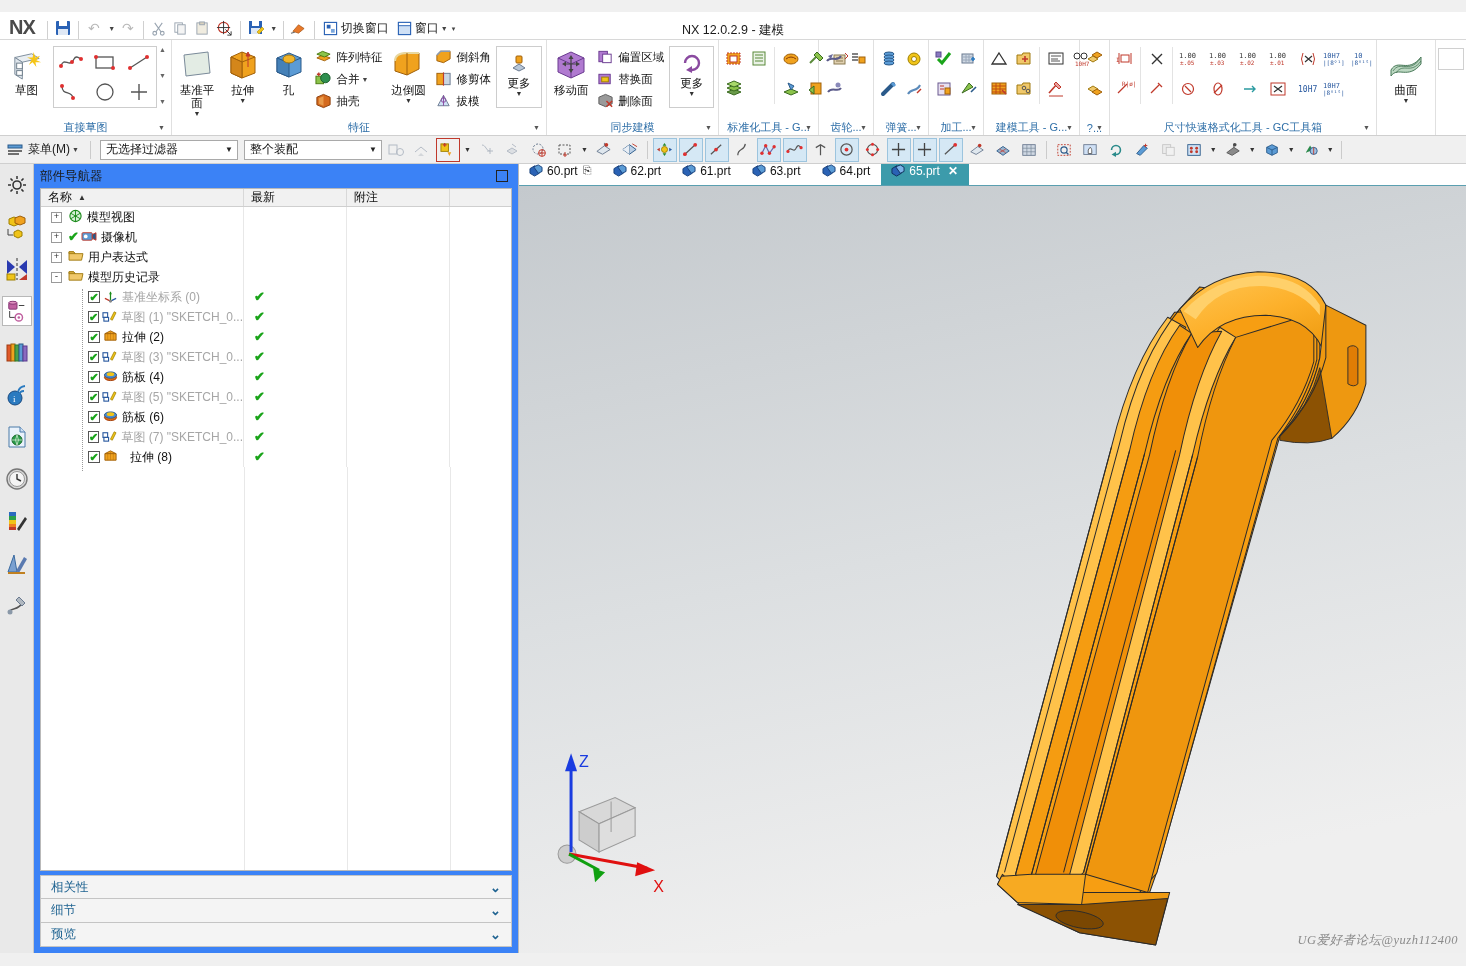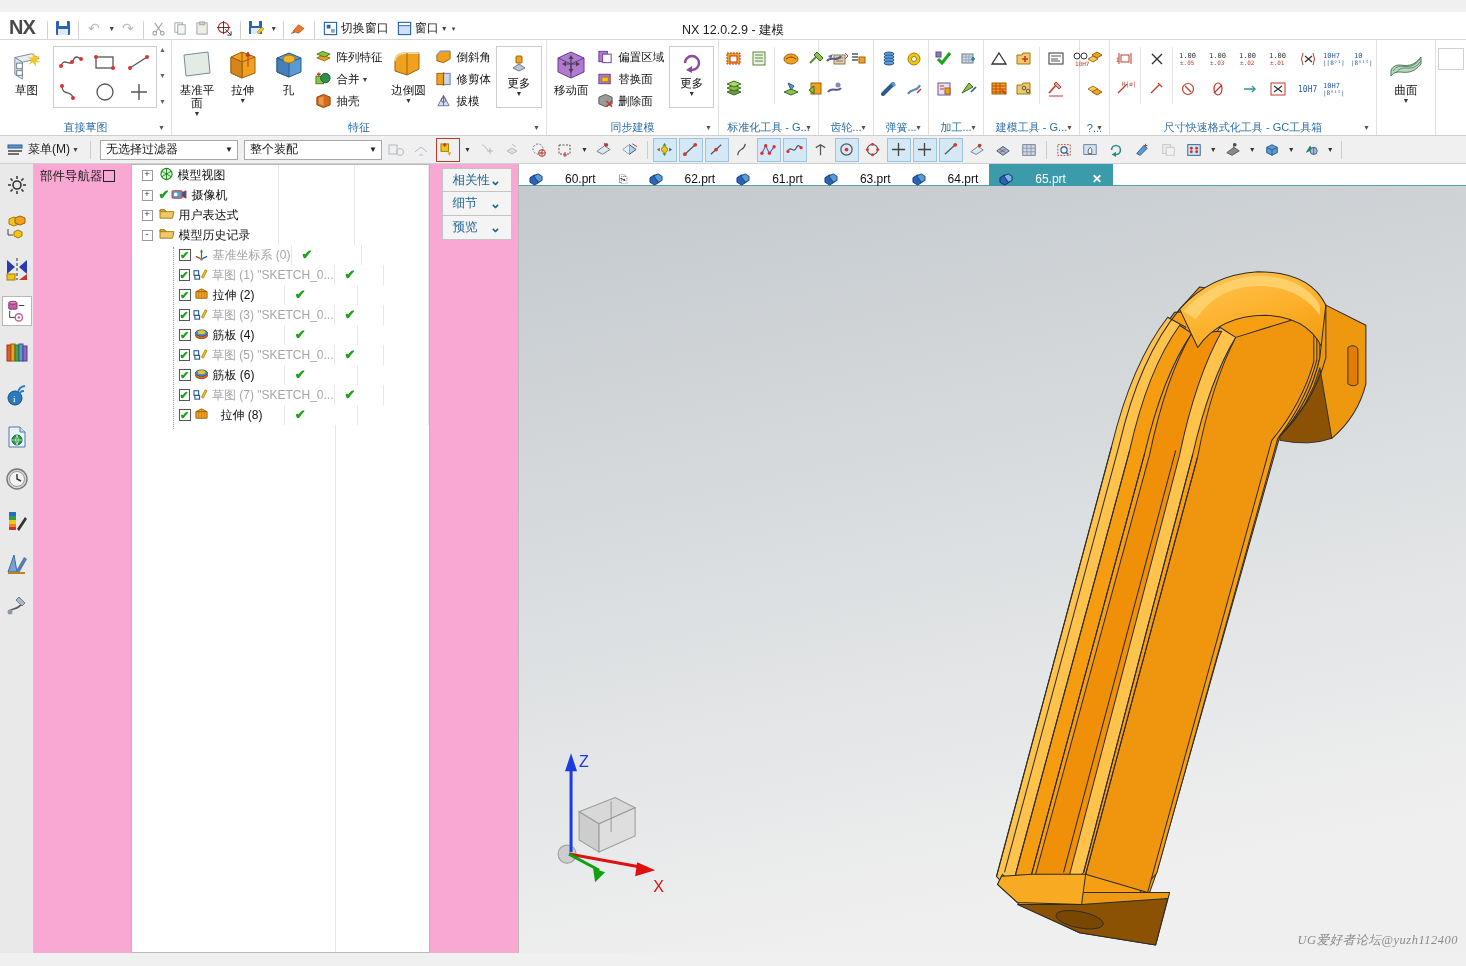--- a/index.html
+++ b/index.html
@@ -121,22 +121,22 @@
   .main { display: flex; height: calc(966px - 28px - 25px - 96px - 28px); }
 
   .railbar {
     width: 34px; background: #e9e9e9; border-right: 1px solid #c8c8c8;
     display: flex; flex-direction: column; align-items: center; padding-top: 6px; gap: 12px;
   }
   .rail-item { width: 30px; height: 30px; display: flex; align-items: center; justify-content: center; }
   .rail-item.active { background: #fff; border: 1px solid #b8b8b8; }
 
   .navpanel {
-    width: 485px; background: #f9a8d4; border-right: 1px solid #b9b9b9;
-    display: flex; flex-direction: row; justify-content: flex-end;
+    width: 485px; background: #3b82f6; border-right: 1px solid #b9b9b9;
+    display: flex; flex-direction: column; justify-content: flex-end;
   }
   .nav-header {
     height: 24px; display: flex; align-items: center; justify-content: space-between;
     padding: 0 10px 0 6px; font-size: 12.5px; color: #1a1a1a;
   }
   .nav-pin { width: 12px; height: 12px; border: 1.6px solid #222; }
   .tree-wrap { flex: 1; background: #fff; border: 1px solid #b9b9b9; margin: 0 6px 0 6px; display: flex; flex-direction: column; overflow: hidden; }
   .tree-head { height: 18px; display: flex; background: #f1f1f1; border-bottom: 1px solid #cfcfcf; }
   .th {
     font-size: 12px; color: #111; padding-left: 7px; display: flex; align-items: center;
@@ -174,21 +174,21 @@
     display: flex; align-items: center; justify-content: space-between;
     padding: 0 10px 0 10px; font-size: 12.5px; color: #1f6391;
   }
   .nav-sec:first-child { border-top: 1px solid #c4c4c4; }
   .nav-sec .chev { font-size: 13px; color: #1f6391; font-weight: bold; }
 
   
   .viewarea { flex: 1; display: flex; flex-direction: column; background: #fff; }
   .doctabs { height: 22px; background: #ffffff; display: flex; align-items: stretch; border-bottom: 1px solid #5a9fb0; }
   .dtab {
-    display: flex; align-items: center; gap: 23px; padding: 15px 10px;
+    display: flex; align-items: flex-start; gap: 5px; padding: 0 10px;
     font-size: 12px; color: #111; border-right: 1px solid transparent;
   }
   .dtab.active { background: #3c9bab; color: #fff; }
   .dtab .dclose { font-size: 12px; font-weight: bold; margin-left: 3px; }
   .prt-ico { width: 13px; height: 12px; position: relative; display: inline-block; }
 
   .canvas { flex: 1; position: relative; overflow: hidden; }
   .watermark {
     position: absolute; right: 8px; bottom: 4px;
     font-family: "Liberation Serif", serif; font-size: 12.5px;
@@ -1260,20 +1260,33 @@
           </svg>
       </div>
     </div>
 
     <div class="navpanel">
       <div class="nav-header">
         <span>部件导航器</span>
         <span class="nav-pin"></span>
       </div>
       <div class="tree-wrap">
+        <div class="tree-head">
+          <div class="th" style="width:203px">
+            <span>名称</span>
+            <span class="sortarrow">▲</span>
+          </div>
+          <div class="th" style="width:103px">
+            <span>最新</span>
+          </div>
+          <div class="th" style="width:103px">
+            <span>附注</span>
+          </div>
+          <div class="th" style="flex:1;border-right:none"></div>
+        </div>
         <div class="tree-body">
 
           <div class="trow">
             <div class="cellname" style="padding-left:10px">
               <span class="texp">+</span>
               <span style="width:3px"></span>
               <span>
                 <svg width="15" height="14" viewBox="0 0 16 15">
                     <circle cx="8" cy="7.5" r="6" fill="#d8f0d8" stroke="#1a8a1a" stroke-width="1.2"></circle>
                     <path d="M8 1.5 L8 13.5 M2.8 4.5 L13.2 10.5 M2.8 10.5 L13.2 4.5" stroke="#1a8a1a" stroke-width="1"></path>

